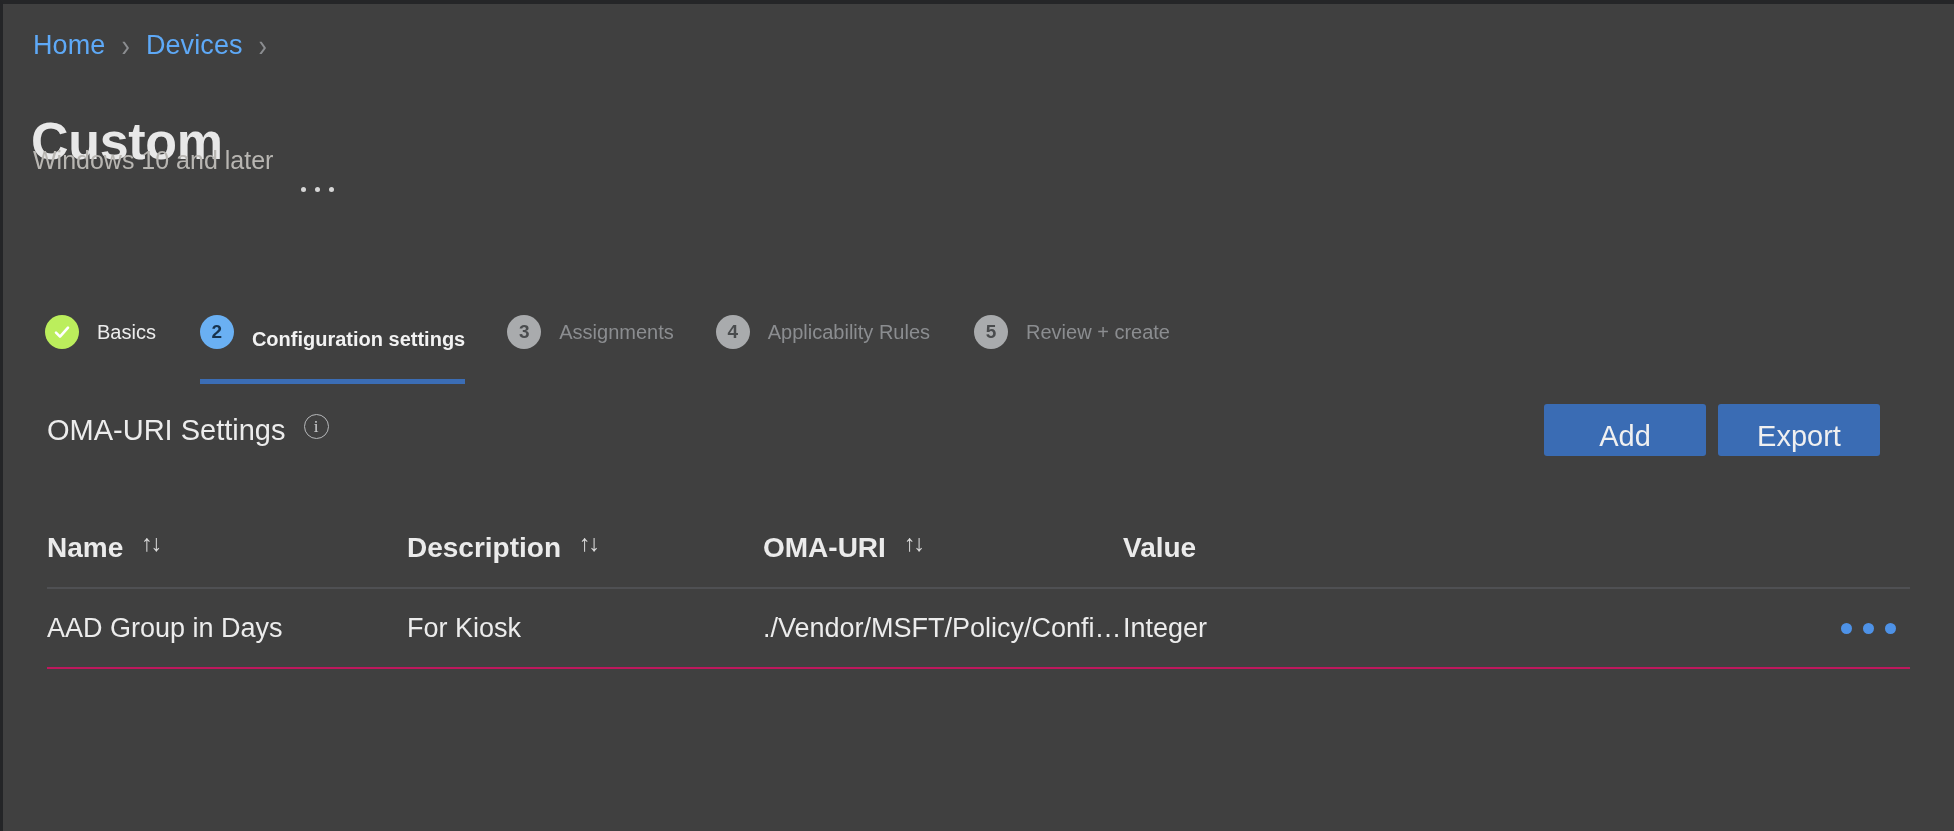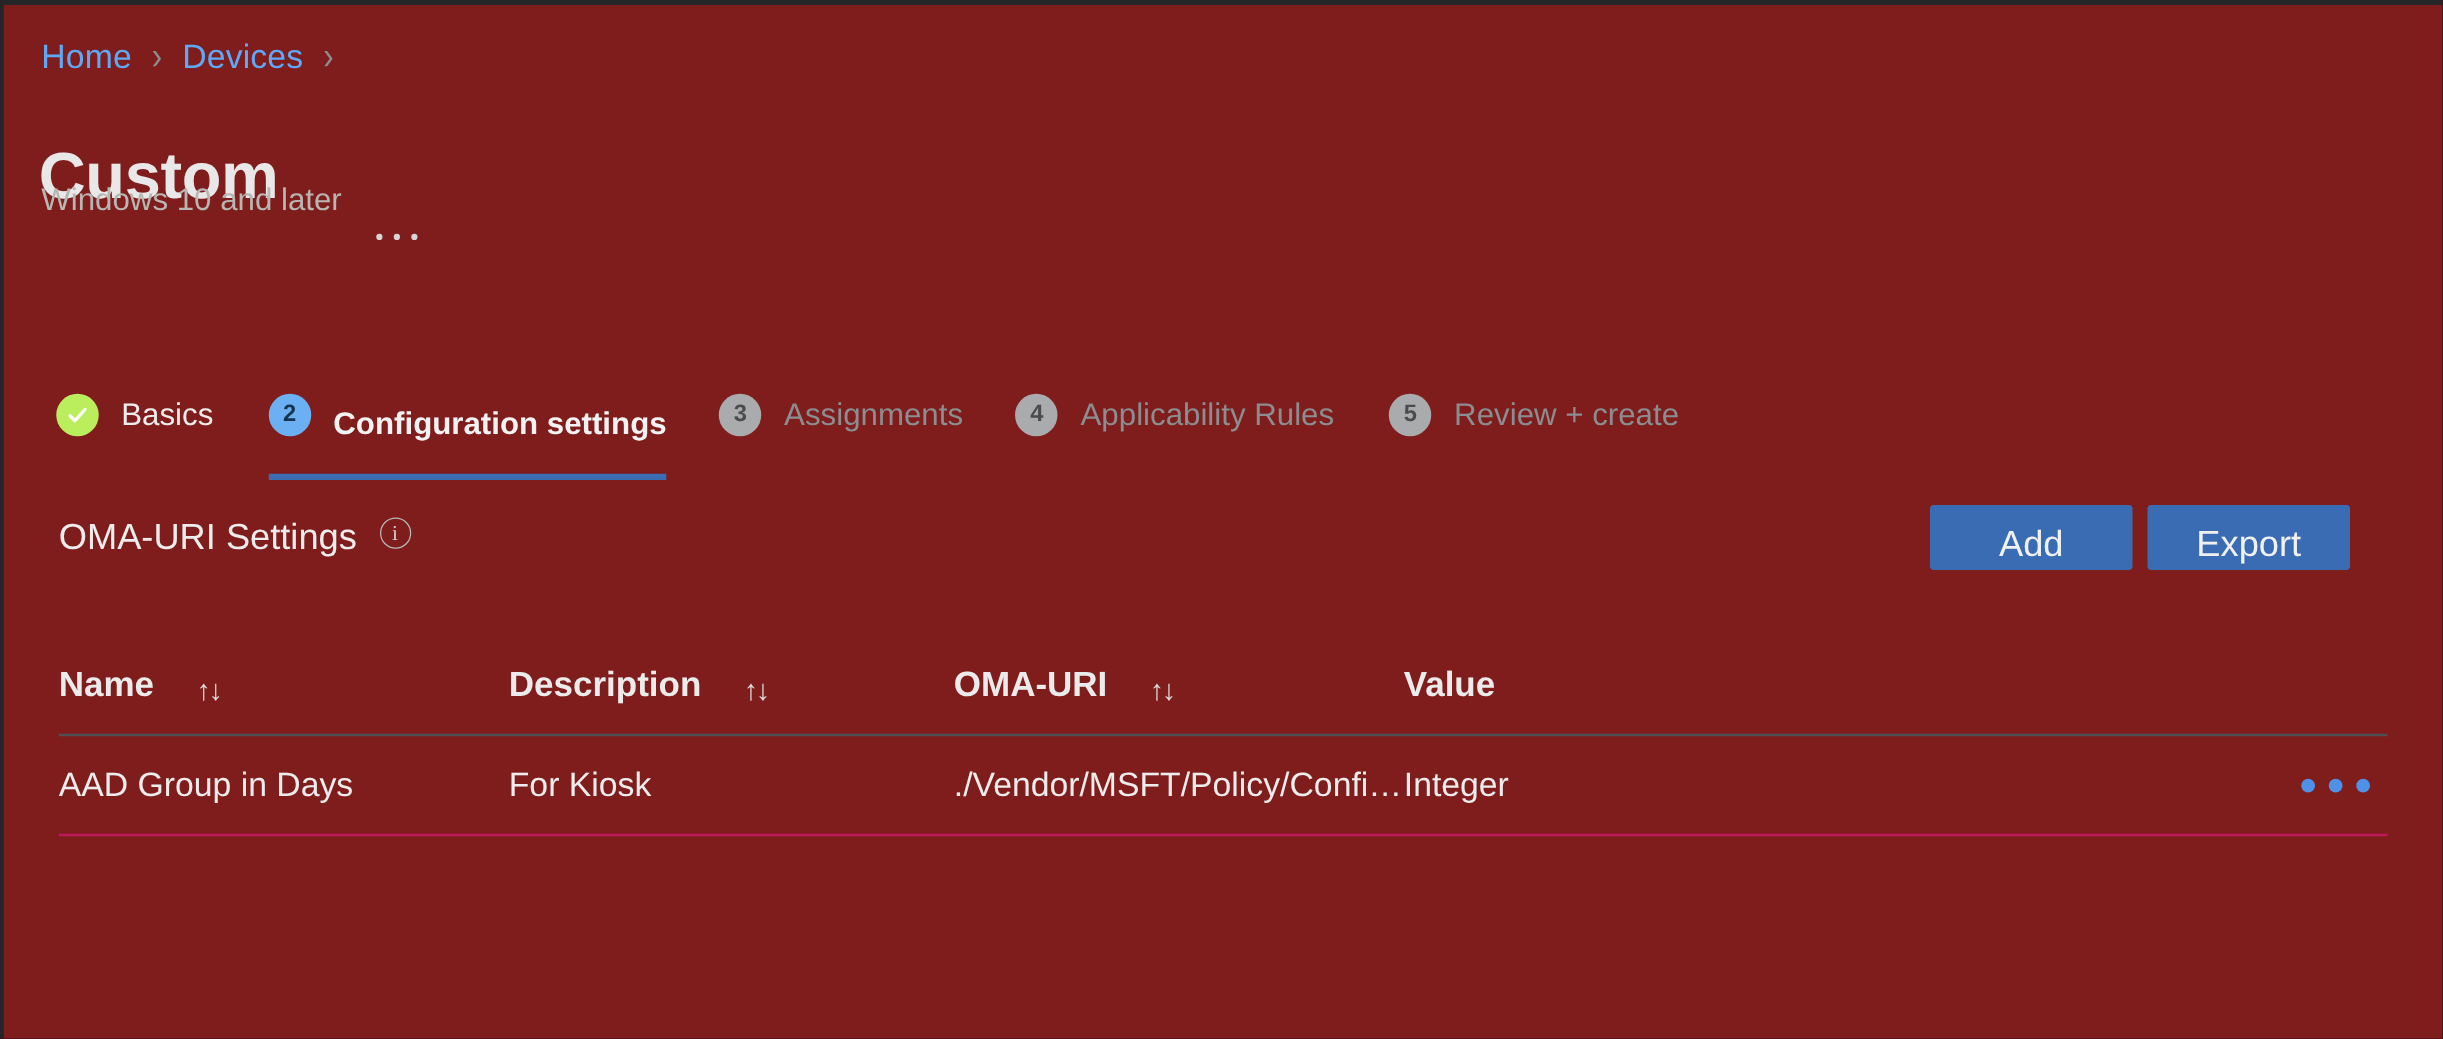--- a/index.html
+++ b/index.html
@@ -12,21 +12,21 @@
     height: 831px;
     overflow: hidden;
     font-family: "Liberation Sans", sans-serif;
     color: #e6e6e6;
     -webkit-font-smoothing: antialiased;
   }
   .page {
     position: relative;
     width: 1954px;
     height: 831px;
-    background: #7f1d1d;
+    background: #404040;
     border-top: 4px solid #252628;
     border-left: 3px solid #242527;
     box-sizing: border-box;
   }
 
   
   .breadcrumb {
     position: absolute;
     left: 30px;
     top: 26px;
@@ -123,21 +123,21 @@
   .tab-badge.active {
     background: #6ab0f3;
     color: #18334d;
   }
   .tab-badge.idle {
     background: #a9abad;
     color: #4a4c4e;
   }
   .tab-label {
     margin-left: 18px;
-    font-size: 25px;
+    font-size: 20px;
     white-space: nowrap;
   }
   .tab.is-done .tab-label { color: #ececec; }
   .tab.is-active .tab-label { color: #f2f2f2; font-weight: bold; margin-top: 14px; }
   .tab.is-idle .tab-label { color: #8b8d90; }
   .tab-underline {
     position: absolute;
     left: 0; right: 0;
     bottom: 0;
     height: 5px;
@@ -202,26 +202,25 @@
     right: 44px;
     top: 505px;
   }
   .thead {
     display: flex;
     align-items: center;
     height: 78px;
   }
   .th {
     display: flex;
-    align-items: flex-end;
+    align-items: flex-start;
     font-size: 28px;
     font-weight: bold;
     color: #ebebeb;
     cursor: pointer;
-    gap: 16px;
   }
   .sort-icon {
     margin-left: 18px;
     color: #dadada;
     font-size: 23px;
     letter-spacing: -2px;
     font-weight: normal;
     line-height: 1;
     display: inline-block;
   }

